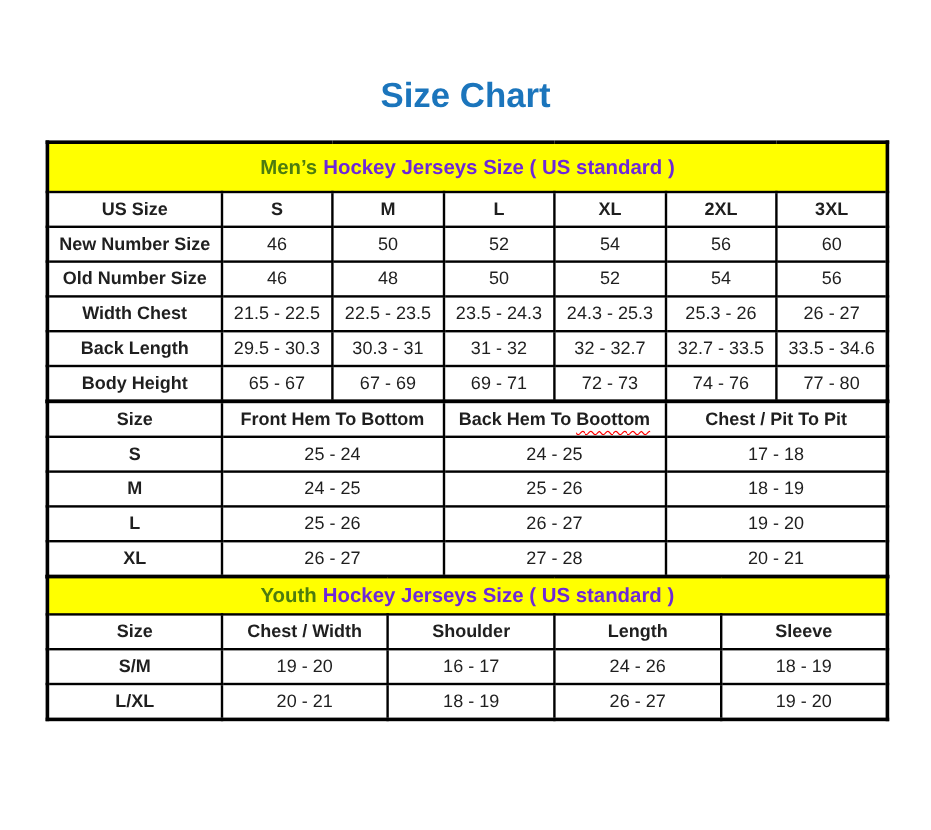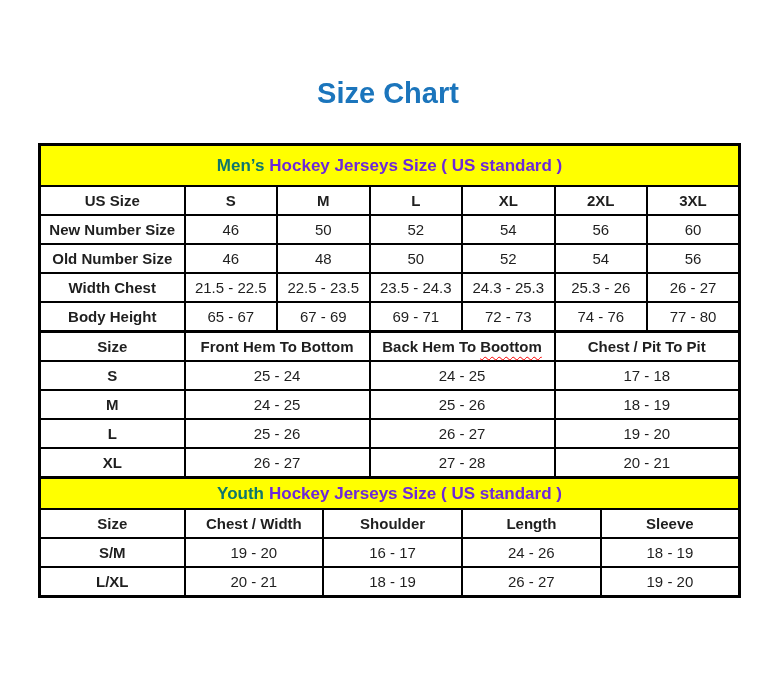--- a/index.html
+++ b/index.html
@@ -10,21 +10,21 @@
     height: 692px;
     overflow: hidden;
     font-family: "Liberation Sans", sans-serif;
     color: #1f1f1f;
   }
   .sheet {
     width: 700px;
     margin-left: 38px;
   }
   .page-title {
-    margin: 13px;
+    margin: 0;
     padding-top: 64px;
     padding-bottom: 20px;
     text-align: center;
     font-size: 29px;
     font-weight: bold;
     color: #1B75BC;
     letter-spacing: 0px;
   }
   table.size-table {
     width: 700px;
@@ -48,21 +48,21 @@
   .size-table td.row-label { font-weight: bold; }
   .size-table td.row-label-bold { font-weight: bold; }
   td.band-cell {
     background: #FFFF00;
     font-weight: bold;
     font-size: 17px;
   }
   td.band-h1 { height: 35px; }
   td.band-h2 { height: 32px; }
   td.band-h3 { height: 25px; }
-  .band-accent { color: #0f766e; }
+  .band-accent { color: #4d7c0f; }
   .band-rest { color: #6d28d9; margin-left: 5px; }
   .squiggle {
     text-decoration: underline;
     text-decoration-style: wavy;
     text-decoration-color: #FF0000;
     text-decoration-thickness: 1px;
     text-underline-offset: 4px;
     margin-left: 4px;
   }
   col.c-label { width: 145px; }
@@ -123,20 +123,29 @@
       <tr>
         <td class="row-label">Width Chest</td>
         <td>21.5 - 22.5</td>
         <td>22.5 - 23.5</td>
         <td>23.5 - 24.3</td>
         <td>24.3 - 25.3</td>
         <td>25.3 - 26</td>
         <td>26 - 27</td>
       </tr>
       <tr>
+        <td class="row-label">Back Length</td>
+        <td>29.5 - 30.3</td>
+        <td>30.3 - 31</td>
+        <td>31 - 32</td>
+        <td>32 - 32.7</td>
+        <td>32.7 - 33.5</td>
+        <td>33.5 - 34.6</td>
+      </tr>
+      <tr>
         <td class="row-label">Body Height</td>
         <td>65 - 67</td>
         <td>67 - 69</td>
         <td>69 - 71</td>
         <td>72 - 73</td>
         <td>74 - 76</td>
         <td>77 - 80</td>
       </tr>
     </tbody>
   </table>

